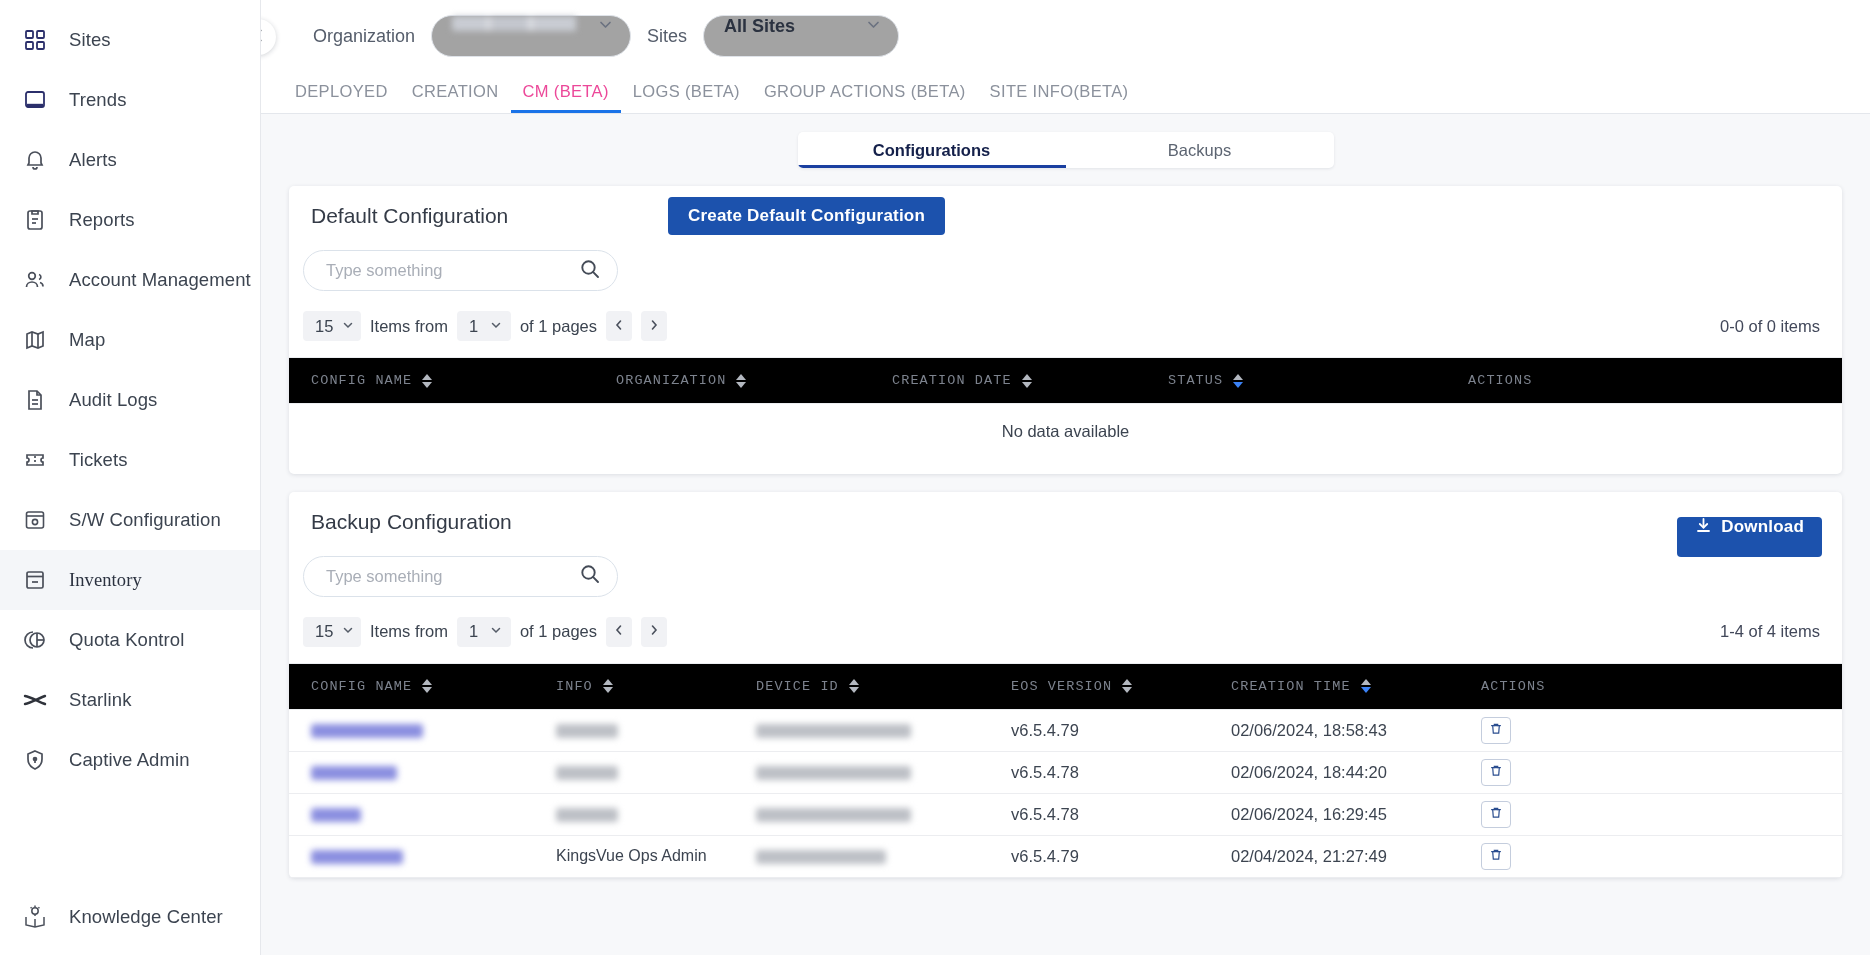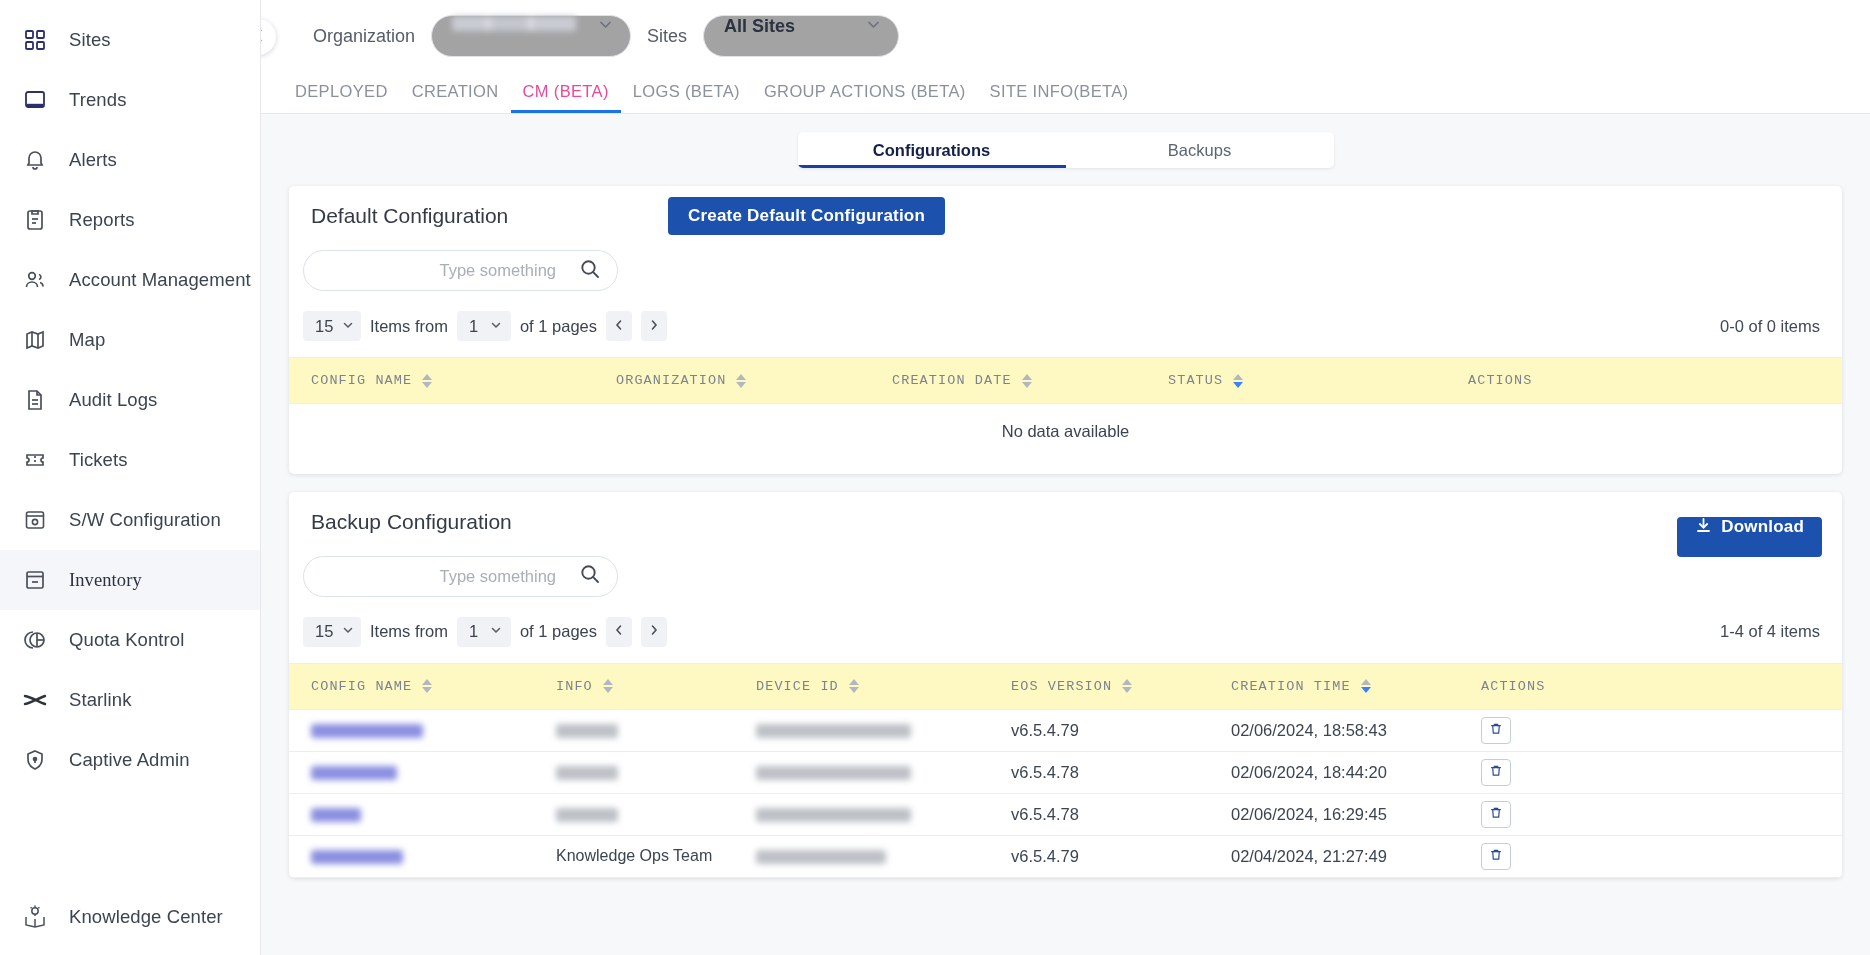--- a/index.html
+++ b/index.html
@@ -216,21 +216,20 @@
     justify-content: space-between;
     background: #fff;
   }
   .search-box input {
     border: none; outline: none;
     font-size: 16.5px;
     font-family: "Liberation Sans", sans-serif;
     color: #3c4450;
     width: 230px;
     background: transparent;
-    text-align: right;
   }
   .search-box input::placeholder { color: #a9aeb7; }
   .search-ico { color: #444b57; flex: 0 0 auto; }
 
   
   .pager {
     display: flex; align-items: center;
     gap: 9px;
     padding: 20px 0 16px 14px;
     font-size: 16.5px;
@@ -257,21 +256,21 @@
     cursor: pointer;
     color: #4a505c;
   }
   .pager-count {
     position: absolute; right: 22px;
     font-size: 16.5px; color: #42485a;
   }
 
   
   table { width: 100%; border-collapse: collapse; }
-  thead tr { background: #fef9c3; }
+  thead tr { background: #000000; }
   th {
     font-family: "Liberation Mono", monospace;
     font-size: 13.5px;
     letter-spacing: 1.1px;
     font-weight: normal;
     color: #7d838e;
     text-align: left;
     height: 46px;
     padding: 0 0 0 22px;
     border-top: 1px solid #eceef1;
@@ -819,21 +818,21 @@
                         <path d="M5.3 3.6V2.4h3.4v1.2"></path>
                         <path d="M3.7 3.6l.6 7.6h5.4l.6-7.6"></path>
                       </svg>
                   </span>
                 </div>
               </td>
             </tr>
 
             <tr>
               <td><span class="blur-txt blur-blue" style="width:92px"></span></td>
-              <td class="site-plain">Knowledge Ops Team</td>
+              <td class="site-plain">KingsVue Ops Admin</td>
               <td><span class="blur-txt blur-gray" style="width:130px"></span></td>
               <td>v6.5.4.79</td>
               <td>02/04/2024, 21:27:49</td>
               <td>
                 <div class="del-btn">
                   <span>
                     <svg width="14" height="14" viewBox="0 0 14 14" fill="none" stroke="#2a4d8f" stroke-width="1.2" stroke-linecap="round">
                         <path d="M2.6 3.6h8.8"></path>
                         <path d="M5.3 3.6V2.4h3.4v1.2"></path>
                         <path d="M3.7 3.6l.6 7.6h5.4l.6-7.6"></path>

